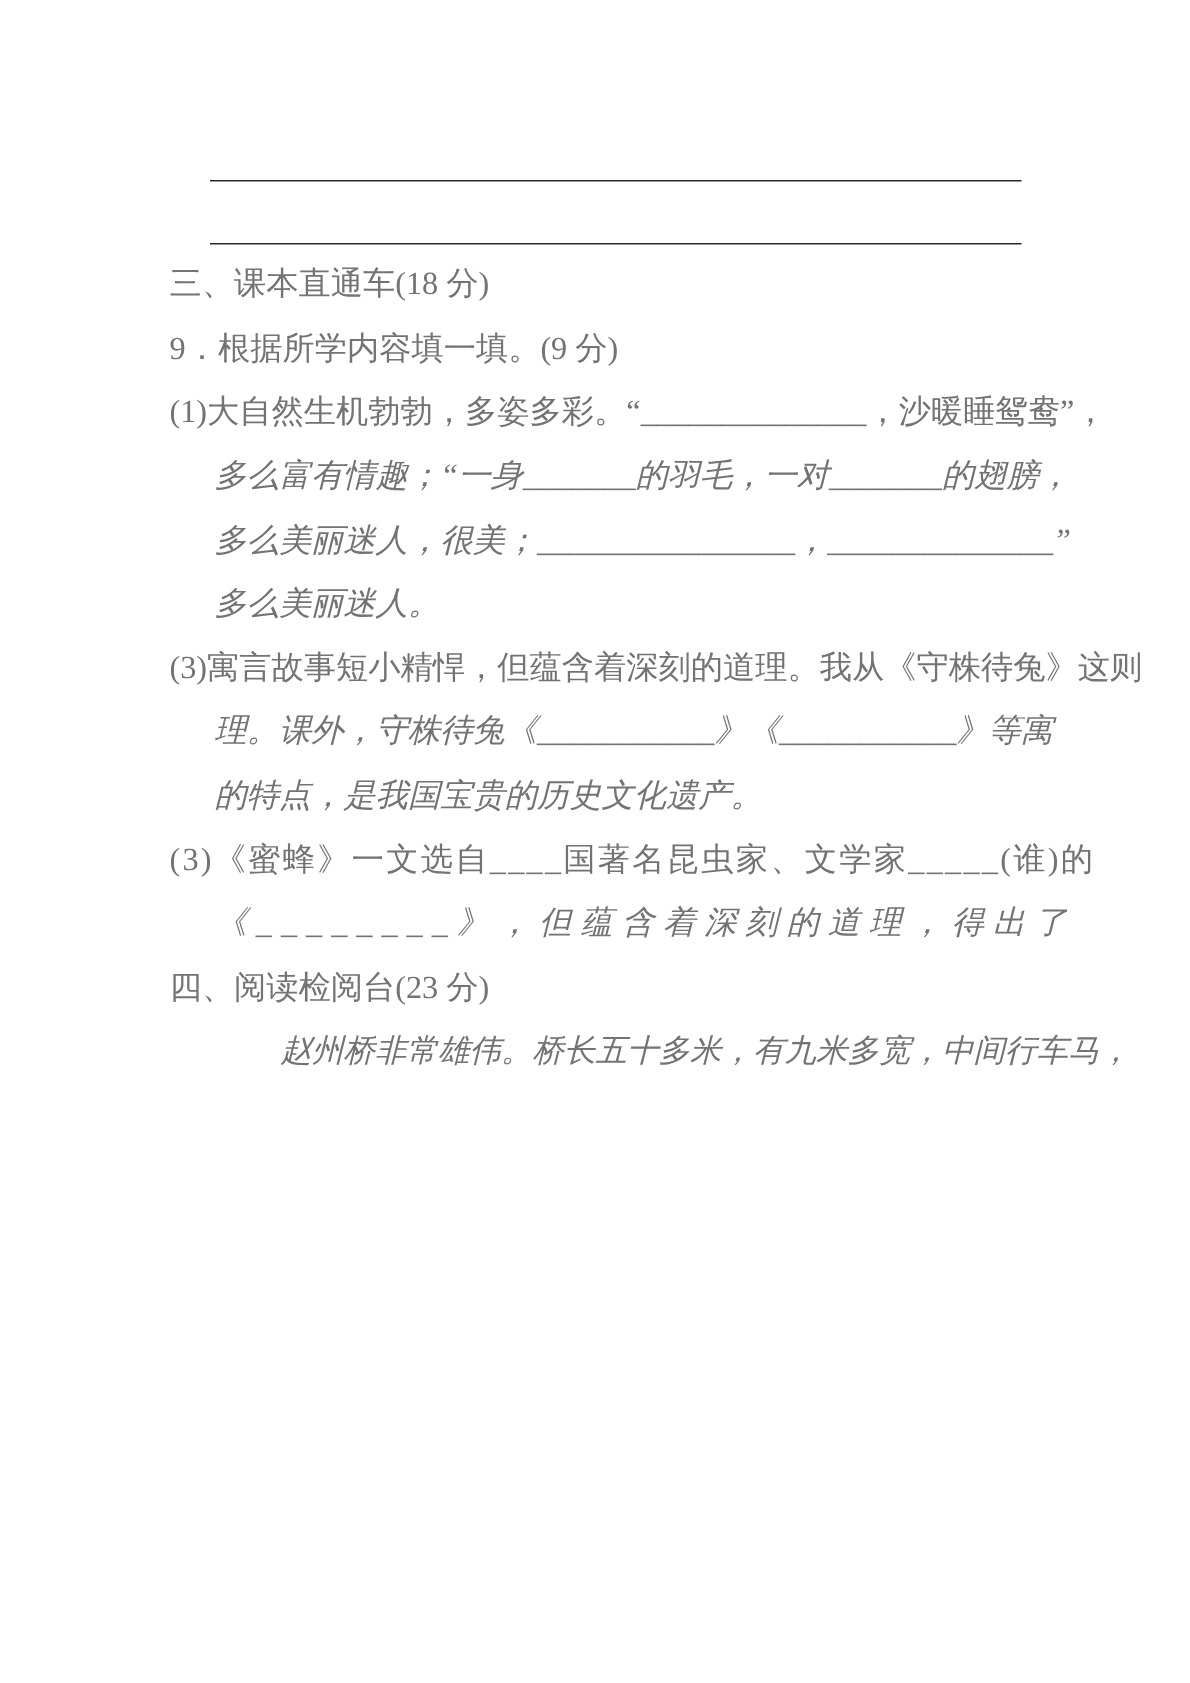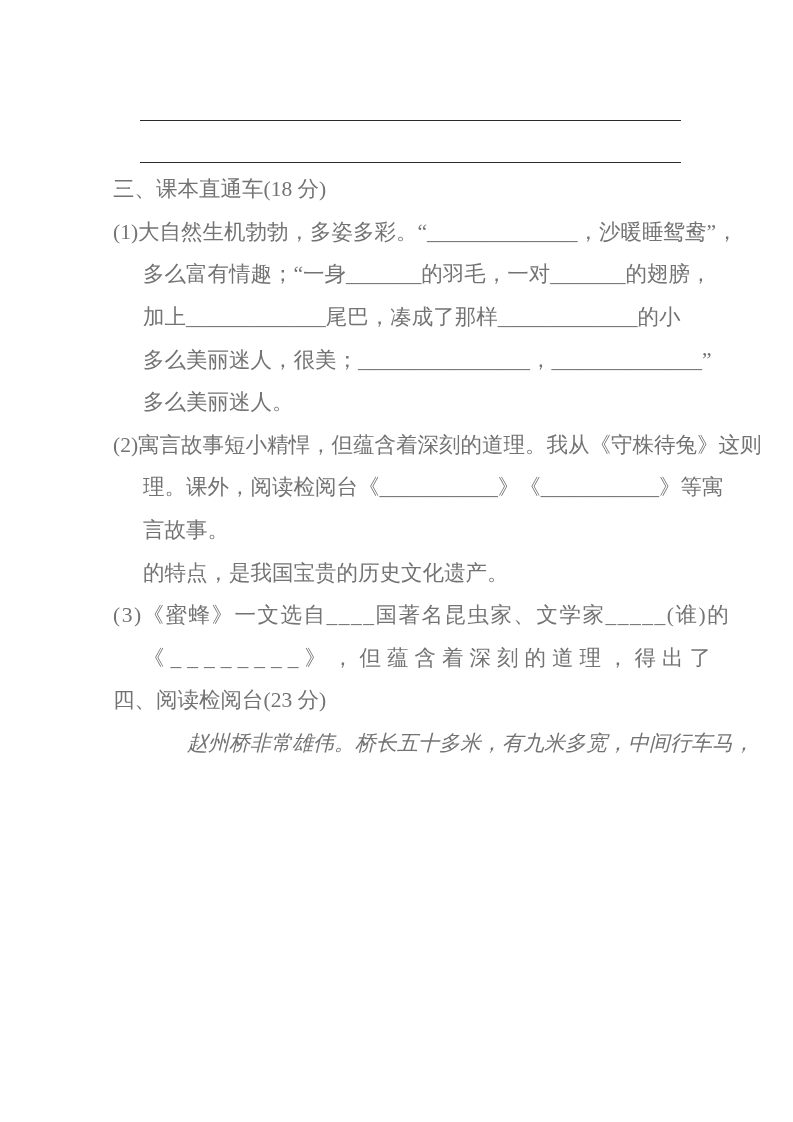--- a/index.html
+++ b/index.html
@@ -19,21 +19,21 @@
   .doc {
     padding: 83px 108px 0 113px;
   }
   .line {
     height: 42.6px;
     line-height: 42.6px;
     font-size: 21.5px;
     white-space: nowrap;
     overflow: visible;
   }
-  .in-1 { padding-left: 30px; }
+  .in-1 { padding-left: 30px; font-style: italic; }
   .in-2 { padding-left: 74px; }
   .ls-a { letter-spacing: 1.5px; }
   .ls-b { letter-spacing: 6px; }
   .rule-line {
     position: relative;
   }
   .rule {
     position: absolute;
     left: 27px;
     bottom: 5px;
@@ -53,30 +53,29 @@
   <div class="doc">
 
     <div class="line rule-line">
       <span class="rule"></span>
     </div>
     <div class="line rule-line">
       <span class="rule"></span>
     </div>
 
     <div class="line in-0">三、课本直通车(18 分)</div>
+    <div class="line in-0">9．根据所学内容填一填。(9 分)</div>
 
     <div class="line in-0">(1)大自然生机勃勃，多姿多彩。“______________，沙暖睡鸳鸯”，</div>
     <div class="line in-1">多么富有情趣；“一身_______的羽毛，一对_______的翅膀，</div>
-    <div class="line in-1">加上_____________尾巴，凑成了那样_____________的小</div>
     <div class="line in-1">多么美丽迷人，很美；________________，______________”</div>
     <div class="line in-1">多么美丽迷人。</div>
 
-    <div class="line in-0">(2)寓言故事短小精悍，但蕴含着深刻的道理。我从《守株待兔》这则</div>
-    <div class="line in-1">理。课外，阅读检阅台《___________》《___________》等寓</div>
-    <div class="line in-1">言故事。</div>
+    <div class="line in-0">(3)寓言故事短小精悍，但蕴含着深刻的道理。我从《守株待兔》这则</div>
+    <div class="line in-1">理。课外，守株待兔《___________》《___________》等寓</div>
 
     <div class="line in-1">的特点，是我国宝贵的历史文化遗产。</div>
 
     <div class="line in-0 ls-a">(3)《蜜蜂》一文选自____国著名昆虫家、文学家_____(谁)的</div>
     <div class="line in-1 ls-b">《________》，但蕴含着深刻的道理，得出了</div>
 
     <div class="line in-0">四、阅读检阅台(23 分)</div>
 
     <div class="line in-2 kaiti">赵州桥非常雄伟。桥长五十多米，有九米多宽，中间行车马，</div>
 

